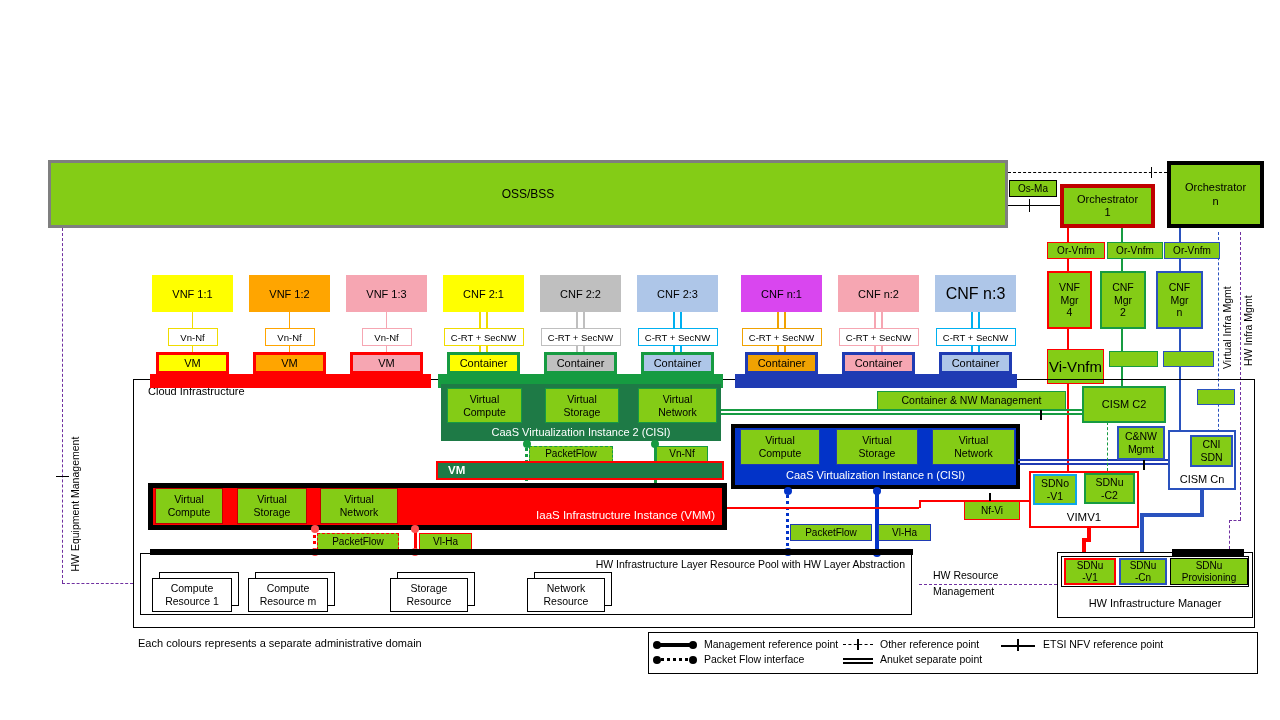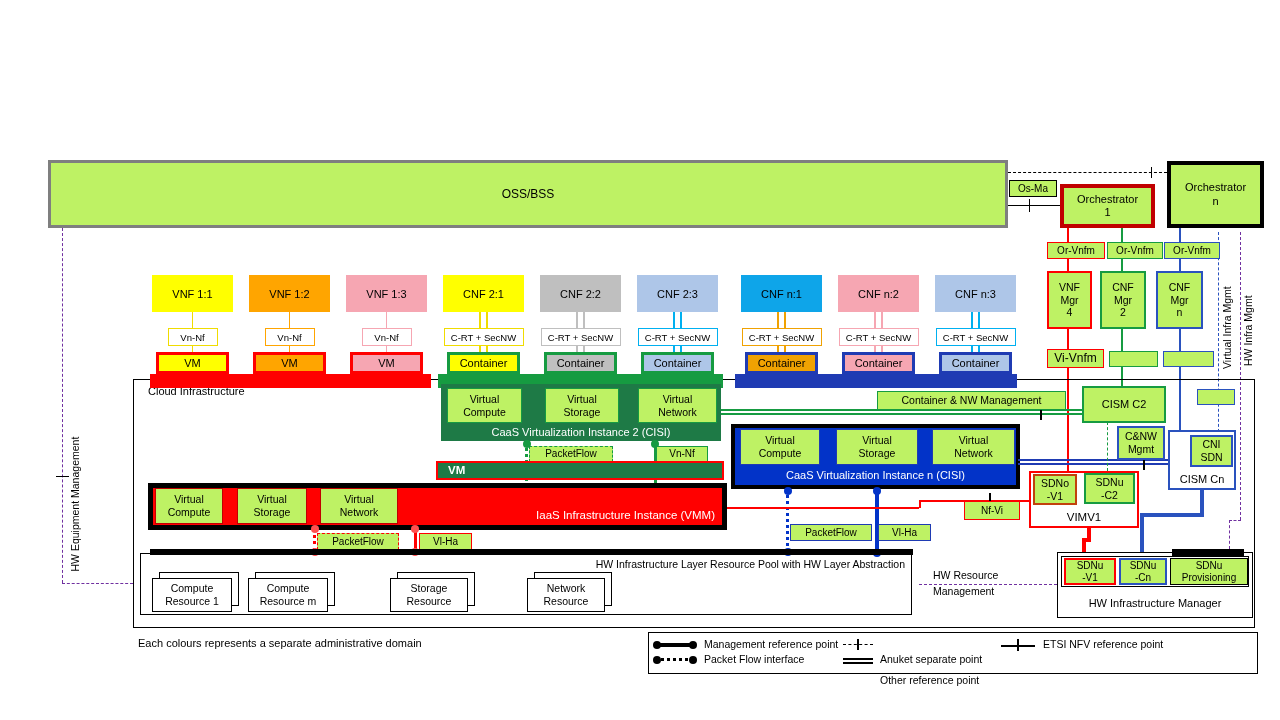--- a/index.html
+++ b/index.html
@@ -1,20 +1,20 @@
 <!DOCTYPE html>
 <html><head>
 <meta charset="utf-8">
 <style>
   html,body{margin:0;padding:0;}
   body{width:1280px;height:720px;position:relative;background:#fff;
        font-family:"Liberation Sans", sans-serif;color:#000;overflow:hidden;}
   .abs{position:absolute;box-sizing:border-box;}
   .lbl{display:flex;align-items:center;justify-content:center;text-align:center;
-       font-size:10.5px;line-height:1.2;background:#bef264;}
+       font-size:10.5px;line-height:1.2;background:#84cc16;}
   .nob{background:transparent;}
   .pre{white-space:pre-line;}
   .dot{position:absolute;width:8px;height:8px;border-radius:50%;}
   .vtext{position:absolute;font-size:10.5px;white-space:nowrap;transform:rotate(-90deg);}
 </style>
 </head>
 <body>
 
 <div class="abs lbl" style="left:48px;top:160px;width:960px;height:68px;border:3.5px solid #7F7F7F;font-size:12px;">
   <span>OSS/BSS</span>
@@ -68,21 +68,21 @@
   <span>CNF
 Mgr
 2</span>
 </div>
 <div class="abs lbl pre" style="left:1156px;top:271px;width:47px;height:58px;border:2px solid #2A52BE;font-size:10.5px;">
   <span>CNF
 Mgr
 n</span>
 </div>
 
-<div class="abs lbl" style="left:1047px;top:349px;width:57px;height:19px;border:1.5px solid #FF0000;font-size:12px;">
+<div class="abs lbl" style="left:1047px;top:349px;width:57px;height:35px;border:1.5px solid #FF0000;font-size:15px;">
   <span>Vi-Vnfm</span>
 </div>
 <div class="abs lbl" style="left:1109px;top:351px;width:49px;height:16px;border:1.5px solid #169B41;"></div>
 <div class="abs lbl" style="left:1163px;top:351px;width:51px;height:16px;border:1.5px solid #2A52BE;"></div>
 
 <div class="abs" style="left:62px;top:228px;width:0;height:355px;border-left:1.5px dashed #7030A0;"></div>
 <div class="abs" style="left:62px;top:583px;width:71px;height:0;border-top:1.5px dashed #7030A0;"></div>
 <div class="abs" style="left:56px;top:476px;width:13px;height:0;border-top:1.5px solid #000;"></div>
 <span class="vtext" style="left:-8px;top:483px;width:165px;">HW Equipment Management</span>
 
@@ -109,31 +109,31 @@
     <div style="position: absolute; box-sizing: border-box; left: 540px; top: 275px; width: 81px; height: 37px; background: rgb(191, 191, 191); display: flex; align-items: center; justify-content: center; font-size: 11px;">CNF 2:2</div>
     <div style="position: absolute; box-sizing: border-box; left: 540.5px; top: 328px; width: 80px; height: 18px; background: rgb(255, 255, 255); border: 1.2px solid rgb(191, 191, 191); display: flex; align-items: center; justify-content: center; font-size: 9.5px;">C-RT + SecNW</div>
     <div style="position: absolute; box-sizing: border-box; left: 544px; top: 352px; width: 73px; height: 22px; background: rgb(191, 191, 191); border: 3px solid rgb(22, 155, 65); display: flex; align-items: center; justify-content: center; font-size: 11px;">Container</div>
     <div style="position: absolute; box-sizing: border-box; left: 673px; top: 311px; width: 2px; height: 42px; background: rgb(0, 176, 240);"></div>
     <div style="position: absolute; box-sizing: border-box; left: 680px; top: 311px; width: 2px; height: 42px; background: rgb(0, 176, 240);"></div>
     <div style="position: absolute; box-sizing: border-box; left: 637px; top: 275px; width: 81px; height: 37px; background: rgb(174, 198, 232); display: flex; align-items: center; justify-content: center; font-size: 11px;">CNF 2:3</div>
     <div style="position: absolute; box-sizing: border-box; left: 637.5px; top: 328px; width: 80px; height: 18px; background: rgb(255, 255, 255); border: 1.2px solid rgb(0, 176, 240); display: flex; align-items: center; justify-content: center; font-size: 9.5px;">C-RT + SecNW</div>
     <div style="position: absolute; box-sizing: border-box; left: 641px; top: 352px; width: 73px; height: 22px; background: rgb(174, 198, 232); border: 3px solid rgb(22, 155, 65); display: flex; align-items: center; justify-content: center; font-size: 11px;">Container</div>
     <div style="position: absolute; box-sizing: border-box; left: 777px; top: 311px; width: 2px; height: 42px; background: rgb(240, 162, 2);"></div>
     <div style="position: absolute; box-sizing: border-box; left: 784px; top: 311px; width: 2px; height: 42px; background: rgb(240, 162, 2);"></div>
-    <div style="position: absolute; box-sizing: border-box; left: 741px; top: 275px; width: 81px; height: 37px; background: #0ea5e9; display: flex; align-items: center; justify-content: center; font-size: 11px;">CNF n:1</div>
+    <div style="position: absolute; box-sizing: border-box; left: 741px; top: 275px; width: 81px; height: 37px; background: #d946ef; display: flex; align-items: center; justify-content: center; font-size: 11px;">CNF n:1</div>
     <div style="position: absolute; box-sizing: border-box; left: 741.5px; top: 328px; width: 80px; height: 18px; background: rgb(255, 255, 255); border: 1.2px solid rgb(240, 162, 2); display: flex; align-items: center; justify-content: center; font-size: 9.5px;">C-RT + SecNW</div>
     <div style="position: absolute; box-sizing: border-box; left: 745px; top: 352px; width: 73px; height: 22px; background: rgb(240, 162, 2); border: 3px solid rgb(31, 59, 179); display: flex; align-items: center; justify-content: center; font-size: 11px;">Container</div>
     <div style="position: absolute; box-sizing: border-box; left: 874px; top: 311px; width: 2px; height: 42px; background: rgb(246, 166, 178);"></div>
     <div style="position: absolute; box-sizing: border-box; left: 881px; top: 311px; width: 2px; height: 42px; background: rgb(246, 166, 178);"></div>
     <div style="position: absolute; box-sizing: border-box; left: 838px; top: 275px; width: 81px; height: 37px; background: rgb(246, 166, 178); display: flex; align-items: center; justify-content: center; font-size: 11px;">CNF n:2</div>
     <div style="position: absolute; box-sizing: border-box; left: 838.5px; top: 328px; width: 80px; height: 18px; background: rgb(255, 255, 255); border: 1.2px solid rgb(246, 166, 178); display: flex; align-items: center; justify-content: center; font-size: 9.5px;">C-RT + SecNW</div>
     <div style="position: absolute; box-sizing: border-box; left: 842px; top: 352px; width: 73px; height: 22px; background: rgb(246, 166, 178); border: 3px solid rgb(31, 59, 179); display: flex; align-items: center; justify-content: center; font-size: 11px;">Container</div>
     <div style="position: absolute; box-sizing: border-box; left: 971px; top: 311px; width: 2px; height: 42px; background: rgb(0, 176, 240);"></div>
     <div style="position: absolute; box-sizing: border-box; left: 978px; top: 311px; width: 2px; height: 42px; background: rgb(0, 176, 240);"></div>
-    <div style="position: absolute; box-sizing: border-box; left: 935px; top: 275px; width: 81px; height: 37px; background: rgb(174, 198, 232); display: flex; align-items: center; justify-content: center; font-size: 11px;">CNF n:3</div>
+    <div style="position: absolute; box-sizing: border-box; left: 935px; top: 275px; width: 81px; height: 37px; background: rgb(174, 198, 232); display: flex; align-items: center; justify-content: center; font-size: 16px;">CNF n:3</div>
     <div style="position: absolute; box-sizing: border-box; left: 935.5px; top: 328px; width: 80px; height: 18px; background: rgb(255, 255, 255); border: 1.2px solid rgb(0, 176, 240); display: flex; align-items: center; justify-content: center; font-size: 9.5px;">C-RT + SecNW</div>
     <div style="position: absolute; box-sizing: border-box; left: 939px; top: 352px; width: 73px; height: 22px; background: rgb(174, 198, 232); border: 3px solid rgb(31, 59, 179); display: flex; align-items: center; justify-content: center; font-size: 11px;">Container</div>
   </div>
 
 <div class="abs" style="left:133px;top:379px;width:1122px;height:249px;border:1.5px solid #000;"></div>
 <span class="abs" style="left:148px;top:385px;font-size:11px;">Cloud Infrastructure</span>
 
 <div class="abs" style="left:150px;top:374px;width:281px;height:14px;background:#FF0000;"></div>
 <div class="abs" style="left:438px;top:374px;width:285px;height:14px;background:#169B41;"></div>
 <div class="abs" style="left:735px;top:374px;width:282px;height:14px;background:#1F3BB3;"></div>
@@ -285,21 +285,21 @@
   <span style="position:absolute;left:0;right:0;bottom:3px;text-align:center;font-size:11px;">CISM Cn</span>
 </div>
 <div class="abs lbl pre" style="left:1190px;top:435px;width:43px;height:32px;border:2px solid #2A52BE;font-size:10.5px;">
   <span>CNI
 SDN</span>
 </div>
 
 <div class="abs" style="left:1029px;top:471px;width:110px;height:57px;border:2px solid #FF0000;background:#fff;">
   <span style="position:absolute;left:0;right:0;bottom:3px;text-align:center;font-size:11.5px;">VIMV1</span>
 </div>
-<div class="abs lbl pre" style="left:1033px;top:474px;width:44px;height:31px;border:2px solid #c2410c;font-size:10.5px;">
+<div class="abs lbl pre" style="left:1033px;top:474px;width:44px;height:31px;border:2px solid #0ea5e9;font-size:10.5px;">
   <span>SDNo
 -V1</span>
 </div>
 <div class="abs lbl pre" style="left:1084px;top:473px;width:51px;height:31px;border:2px solid #169B41;font-size:10.5px;">
   <span>SDNu
 -C2</span>
 </div>
 
 <div class="abs" style="left:1087px;top:528px;width:3.5px;height:13px;background:#FF0000;"></div>
 <div class="abs" style="left:1082px;top:538px;width:8.5px;height:3.5px;background:#FF0000;"></div>
@@ -335,21 +335,21 @@
 <div class="dot" style="left:689px;top:641px;background:#000;"></div>
 <span class="abs" style="left:704px;top:638px;font-size:10.5px;">Management reference point</span>
 
 <div class="abs" style="left:656px;top:658px;width:38px;height:0;border-top:3.5px dotted #000;"></div>
 <div class="dot" style="left:653px;top:656px;background:#000;"></div>
 <div class="dot" style="left:689px;top:656px;background:#000;"></div>
 <span class="abs" style="left:704px;top:653px;font-size:10.5px;">Packet Flow interface</span>
 
 <div class="abs" style="left:843px;top:644px;width:30px;height:0;border-top:1.5px dashed #000;"></div>
 <div class="abs" style="left:857px;top:639px;width:1.5px;height:11px;background:#000;"></div>
-<span class="abs" style="left:880px;top:674px;font-size:10.5px;">Other reference point</span>
+<span class="abs" style="left:880px;top:638px;font-size:10.5px;">Other reference point</span>
 
 <div class="abs" style="left:843px;top:658px;width:30px;height:2px;background:#000;"></div>
 <div class="abs" style="left:843px;top:662px;width:30px;height:2px;background:#000;"></div>
 <span class="abs" style="left:880px;top:653px;font-size:10.5px;">Anuket separate point</span>
 
 <div class="abs" style="left:1001px;top:645px;width:34px;height:1.5px;background:#000;"></div>
 <div class="abs" style="left:1017px;top:639px;width:1.5px;height:12px;background:#000;"></div>
 <span class="abs" style="left:1043px;top:638px;font-size:10.5px;">ETSI NFV reference point</span>
 
 </body></html>

